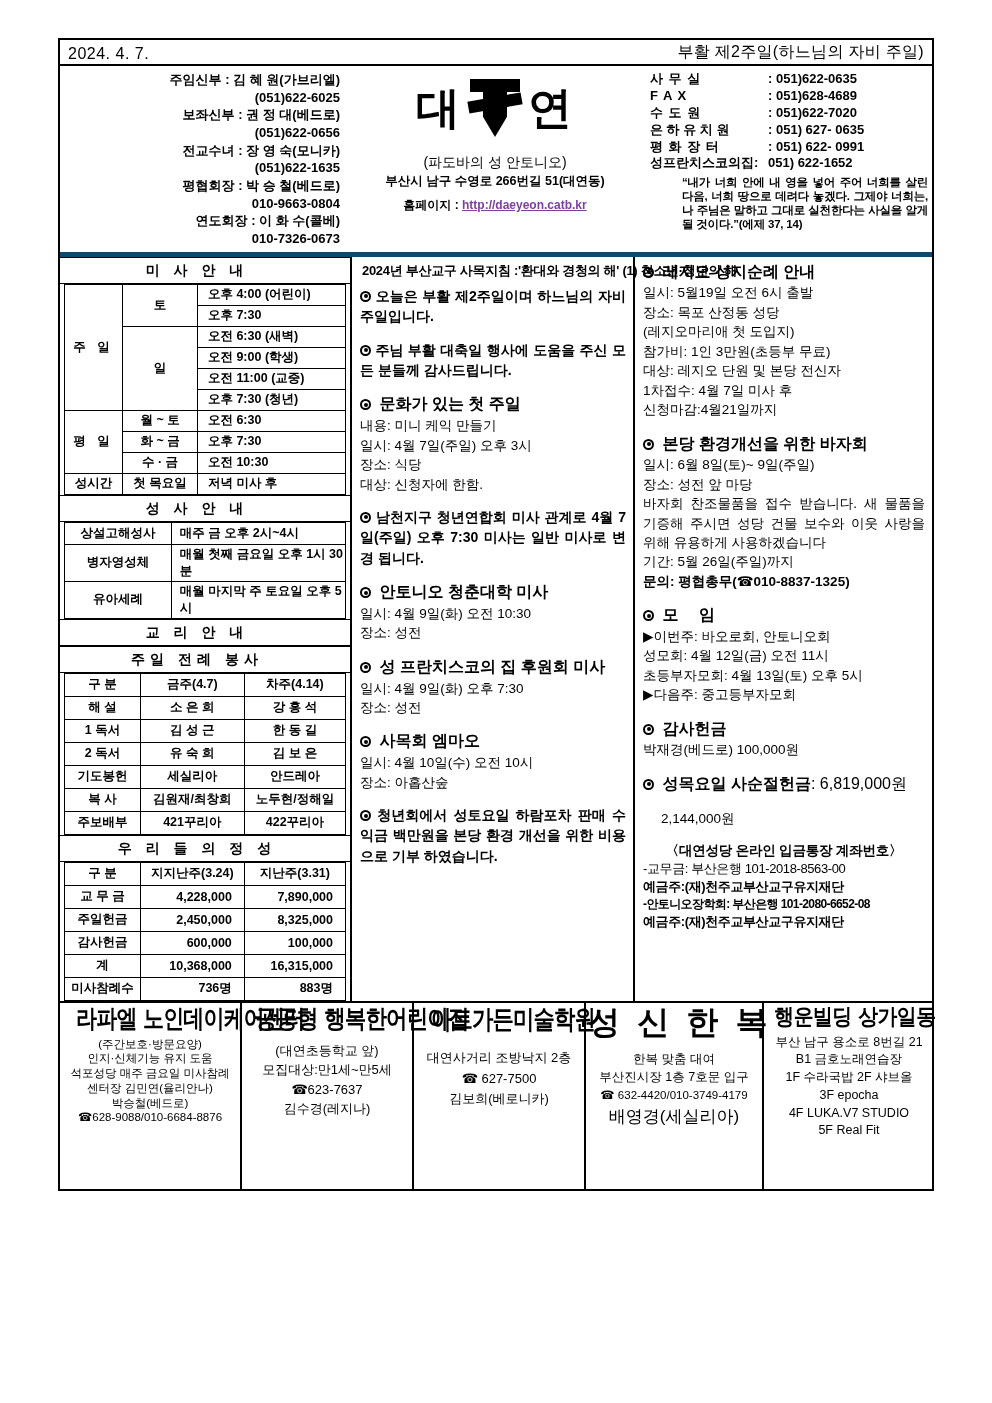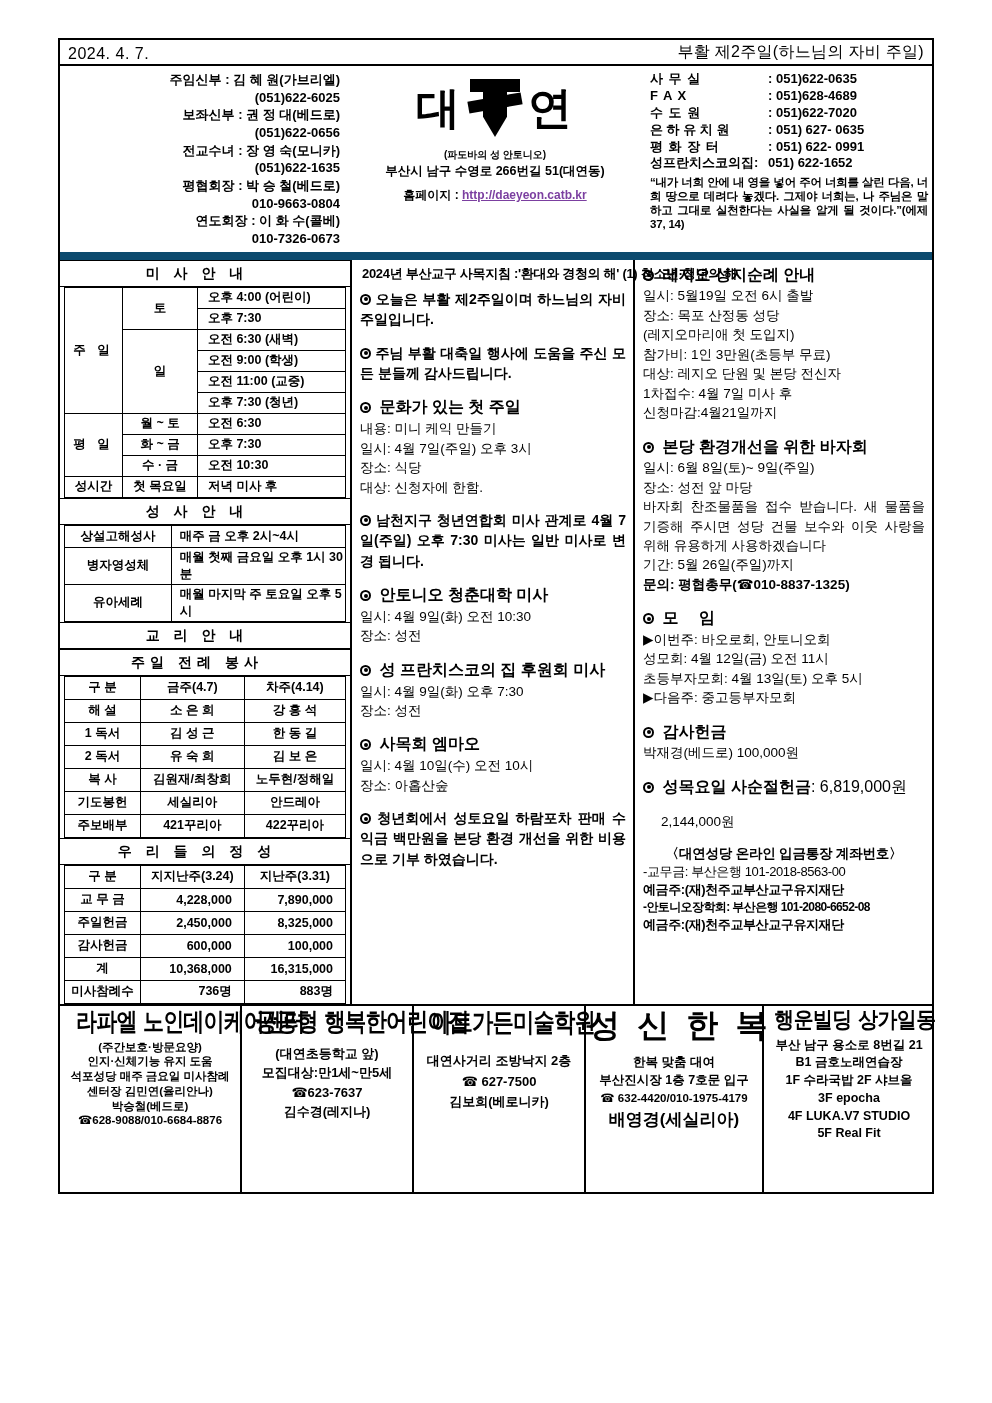--- a/index.html
+++ b/index.html
@@ -24,21 +24,21 @@
   .titlebar {
     display: flex; align-items: flex-end; justify-content: space-between;
     border-bottom: 2px solid #000;
     padding: 2px 8px 1px 8px;
     height: 26px;
   }
   .titlebar .date { font-size: 16px; letter-spacing: 0.5px; }
   .titlebar .feast { font-size: 16px; letter-spacing: 0.3px; }
 
   
-  .masthead { display: flex; border-bottom: 8px solid #0c4a6e; }
+  .masthead { display: flex; border-bottom: 5px solid #0c4a6e; }
   .mast-left {
     width: 286px; padding: 5px 6px 4px 4px;
     font-size: 13px; line-height: 1.36; font-weight: bold;
     text-align: right;
   }
   .mast-left .ln { white-space: nowrap; }
   .mast-center {
     flex: 1; text-align: center; padding: 3px 2px 4px 2px;
     position: relative;
   }
@@ -59,34 +59,34 @@
   .logo-mid::after {
     content: ""; position: absolute; left: 17px; top: 15px;
     width: 24px; height: 45px; background: #000;
     clip-path: polygon(0 0,100% 0,100% 55%,50% 100%,0 55%);
   }
   .logo-bar {
     position: absolute; left: 2px; top: 20px; width: 54px; height: 12px;
     background: #000;
     transform: rotate(-10deg);
   }
-  .mast-center .sub1 { font-size: 10px; font-weight: bold; margin-top: 1px; }
+  .mast-center .sub1 { font-size: 14px; font-weight: normal; margin-top: 7px; }
   .mast-center .sub2 { font-size: 12.5px; font-weight: bold; margin-top: 1px; }
   .mast-center .hp { font-size: 12px; font-weight: bold; margin-top: 7px; }
   .mast-center .hp a { color: #7b3fa0; text-decoration: underline; }
   .mast-right {
     width: 288px; padding: 5px 4px 3px 6px; font-size: 13px;
     font-weight: bold; line-height: 1.30;
   }
   .mast-right .row { display: flex; white-space: nowrap; }
   .mast-right .row .k { display: inline-block; width: 118px; letter-spacing: 1px;}
   .mast-right .row .k.tight { letter-spacing: 0px; width: 118px; }
   .mast-right .verse {
     margin-top: 3px; font-size: 11.5px; line-height: 1.22;
-    text-align: justify; font-weight: bold; letter-spacing: -0.2px;
+    text-align: justify; font-weight: bold; letter-spacing: -0.2px; margin-left: 32px;
   }
 
   
   .body { display: flex; }
   .col-left { width: 292px; border-right: 2px solid #000; }
   .col-mid  { width: 283px; border-right: 2px solid #000; padding: 4px 7px 0 8px; }
   .col-right{ width: 297px; padding: 4px 7px 0 8px; }
 
   
   table { border-collapse: collapse; width: 100%; }
@@ -145,21 +145,21 @@
     width: 876px; height: 188px;
   }
   .ad { border-right: 2px solid #000; text-align: center; padding: 3px 2px 2px 2px;
         display: flex; flex-direction: column; }
   .ad:last-child { border-right: none; }
   .ad-t {
     font-weight: bold; line-height: 1; white-space: nowrap;
     font-family: "DejaVu Sans", sans-serif;
   }
   .ad-body { font-size: 12px; line-height: 1.3; margin-top: 6px; }
-  .ad-body div { white-space: nowrap; font-weight: bold; }
+  .ad-body div { white-space: nowrap; }
   .ad1 { width: 182px; }
   .ad1 .ad-t { font-size: 25px; transform: scaleX(0.84); letter-spacing: -1px; }
   .ad1 .ad-body { font-size: 11.5px; line-height: 1.28; }
   .ad2 { width: 172px; }
   .ad2 .ad-t { font-size: 25px; transform: scaleX(0.86); letter-spacing: -1px; }
   .ad2 .ad-body { font-size: 13px; line-height: 1.5; margin-top: 10px; }
   .ad3 { width: 172px; }
   .ad3 .ad-t { font-size: 26px; transform: scaleX(0.82); letter-spacing: -1px; }
   .ad3 .ad-body { font-size: 13px; line-height: 1.6; margin-top: 16px; }
   .ad4 { width: 178px; }
@@ -339,28 +339,28 @@
             <td>1 독서</td>
             <td>김 성 근</td>
             <td>한 동 길</td>
           </tr>
           <tr>
             <td>2 독서</td>
             <td>유 숙 희</td>
             <td>김 보 은</td>
           </tr>
           <tr>
+            <td>기도봉헌</td>
+            <td>세실리아</td>
+            <td>안드레아</td>
+          </tr>
+          <tr>
             <td>복  사</td>
             <td>김원재/최창희</td>
             <td>노두현/정해일</td>
-          </tr>
-          <tr>
-            <td>기도봉헌</td>
-            <td>세실리아</td>
-            <td>안드레아</td>
           </tr>
           <tr>
             <td>주보배부</td>
             <td>421꾸리아</td>
             <td>422꾸리아</td>
           </tr>
         </tbody>
             </table>
         </div>
 
@@ -573,21 +573,21 @@
         <div>☎ 627-7500</div>
         <div>김보희(베로니카)</div>
       </div>
     </div>
 
     <div class="ad ad4">
       <div class="ad-t">성 신 한 복</div>
       <div class="ad-body">
         <div>한복 맞춤 대여</div>
         <div>부산진시장 1층 7호문 입구</div>
-        <div style="font-size:11.5px">☎ 632-4420/010-1975-4179</div>
+        <div style="font-size:11.5px">☎ 632-4420/010-3749-4179</div>
         <div style="font-size:17px">배영경(세실리아)</div>
       </div>
     </div>
 
     <div class="ad ad5">
       <div class="ad-t">행운빌딩 상가일동</div>
       <div class="ad-body">
         <div>부산 남구 용소로 8번길 21</div>
         <div>B1 금호노래연습장</div>
         <div>1F 수라국밥 2F 샤브올</div>

